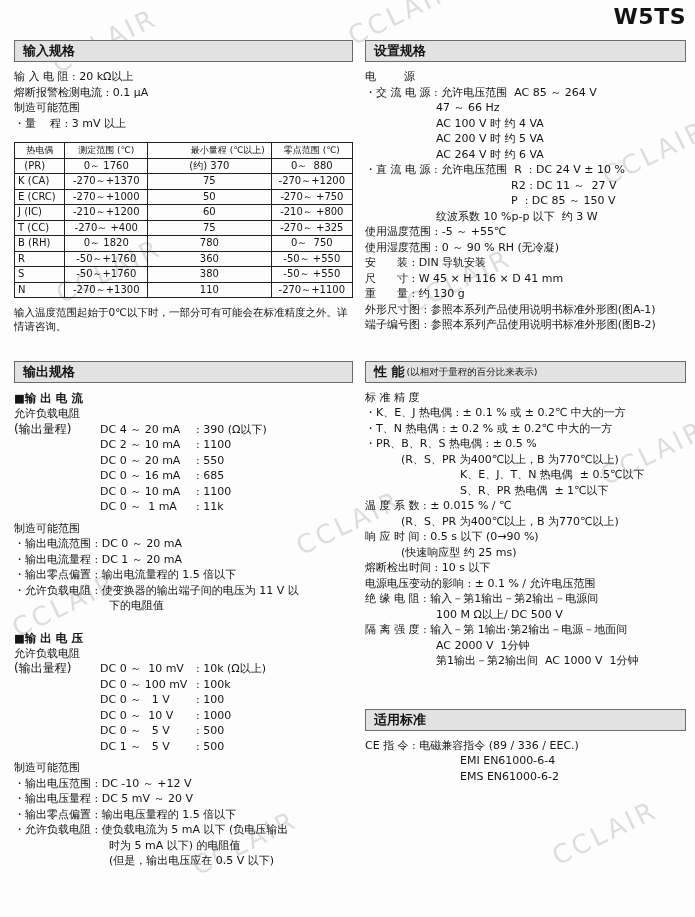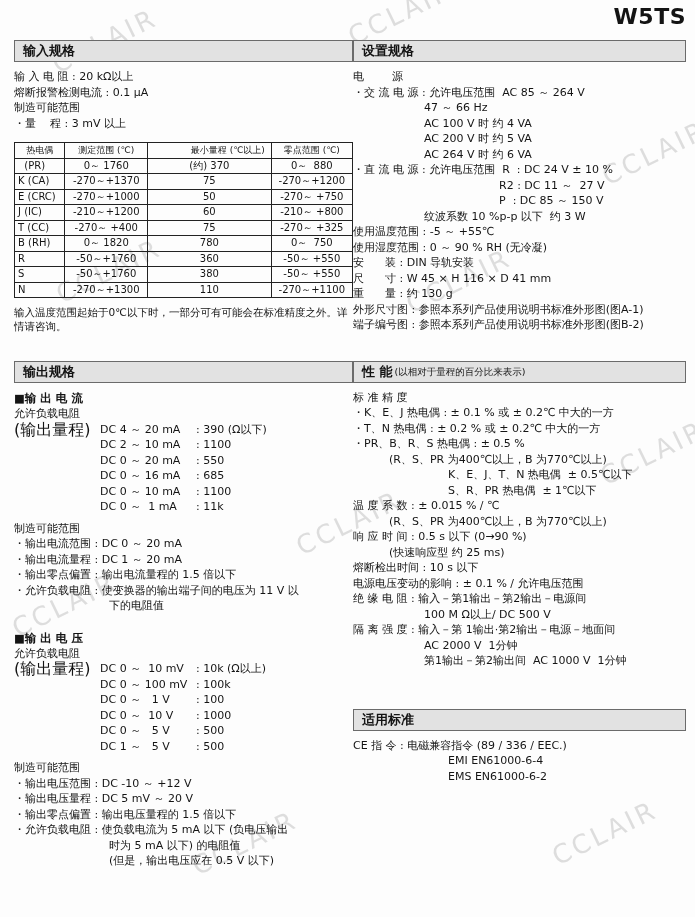--- a/index.html
+++ b/index.html
@@ -3,21 +3,21 @@
 <meta charset="utf-8">
 <style>
   html,body{margin:0;padding:0;}
   body{width:695px;height:917px;position:relative;overflow:hidden;background:#fdfdfd;
        font-family:"DejaVu Sans","Liberation Sans",sans-serif;color:#141414;}
   .watermark-layer{position:absolute;inset:0;z-index:0;}
   .watermark{position:absolute;font-size:26px;letter-spacing:3px;color:#c9c9c9;opacity:.6;
              transform:rotate(-26deg);white-space:nowrap;}
   .page{position:absolute;inset:0;z-index:1;padding:4px 9px 0 14px;}
   .title{font-size:22px;font-weight:bold;text-align:right;letter-spacing:.5px;line-height:26px;}
-  .columns{display:flex;margin-top:10px;align-items:flex-start;}
+  .columns{display:flex;gap:12px;margin-top:10px;align-items:flex-start;}
   .col-left{width:339px;flex:none;}
   .col-right{flex:1;min-width:0;}
   .sec-header{background:#e2e2e2;border:1px solid #6b6b6b;font-size:13px;font-weight:bold;
               line-height:16px;padding:2px 0 2px 8px;display:flex;align-items:center;gap:2px;margin-bottom:7px;}
   .hdr-note{font-size:9.5px;font-weight:normal;}
   .line{font-size:11px;line-height:15.5px;white-space:pre-wrap;}
   .ind1{padding-left:36px;}
   .ind2{padding-left:71px;}
   .ind3{padding-left:146px;}
   .ind4{padding-left:95px;}
@@ -30,21 +30,21 @@
   .tc-table th,.tc-table td{border:1px solid #222;padding:0 3px;line-height:14.5px;text-align:center;
                             font-weight:normal;white-space:pre;}
   .tc-table td:first-child{text-align:left;}
   .tc-table th{font-size:9px;}
   .tc-table th:nth-child(1){width:46px;}
   .tc-table th:nth-child(2){width:80px;}
   .tc-table th:nth-child(3){width:82px;padding-left:40px;}
   .tc-table th:nth-child(4){width:78px;}
   .note{font-size:10.5px;line-height:14px;margin-top:7px;}
   .lr-block{display:flex;}
-  .lr-label{width:86px;flex:none;font-size:16px;line-height:15.5px;white-space:pre;}
+  .lr-label{width:86px;flex:none;font-size:12px;line-height:15.5px;white-space:pre;}
   .lr-row{display:flex;font-size:11px;line-height:15.5px;}
   .lr-range{width:96px;white-space:pre;flex:none;}
   .lr-val{white-space:pre;}
 </style>
 </head>
 <body>
 
 <div class="watermark-layer">
     <div class="watermark" style="left: 48px; top: 26px;">CCLAIR</div>
     <div class="watermark" style="left: 344px; top: -2px;">CCLAIR</div>

